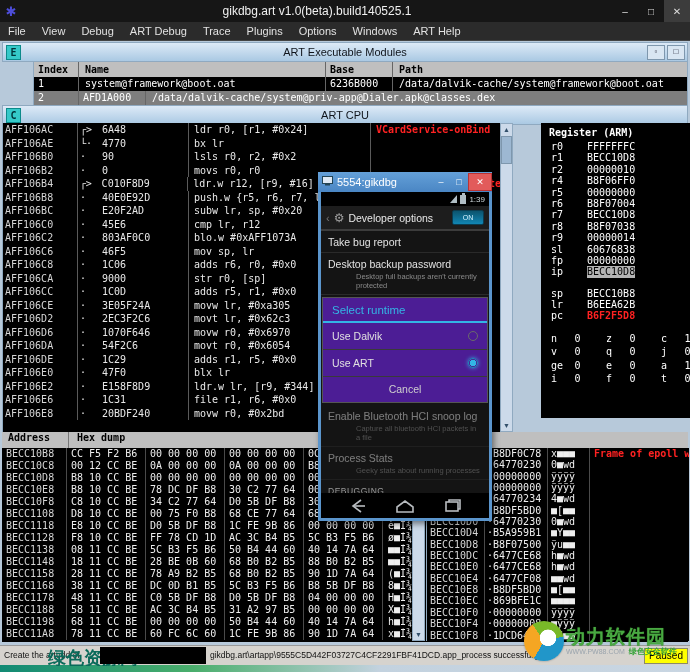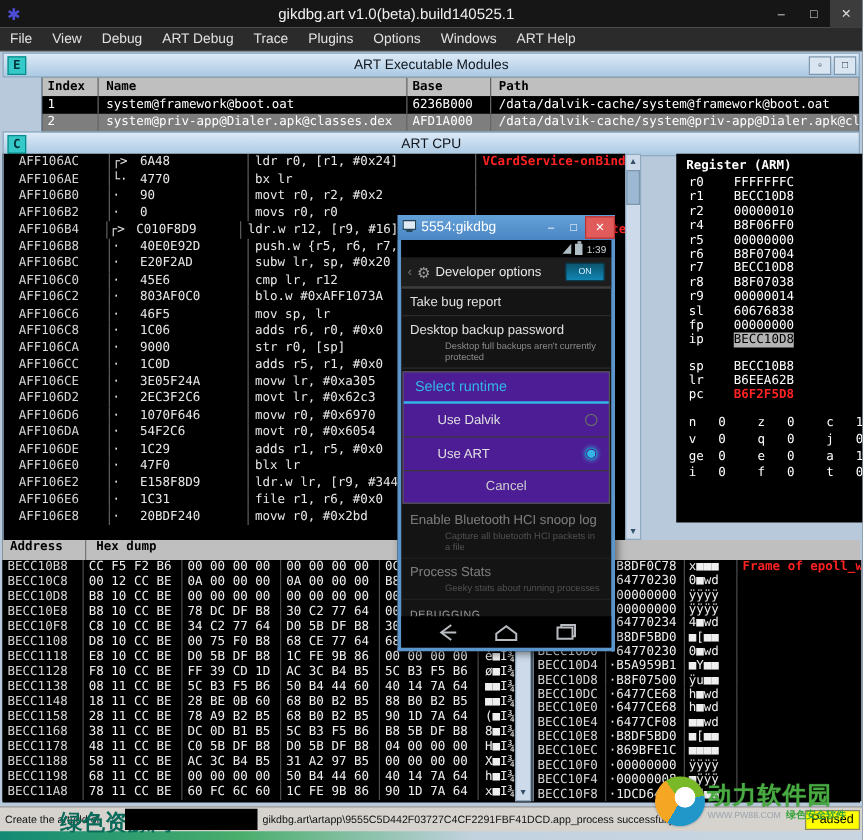--- a/index.html
+++ b/index.html
@@ -27,21 +27,21 @@
   .modrow.alt{background:#7e7e7e;}
   .mc{overflow:hidden;white-space:pre;}
   .mc.c0{width:40px;padding-left:4px;border-right:1px solid #666;}
   .mc.c1{width:240px;padding-left:6px;border-right:1px solid #666;}
   .mc.c2{width:62px;padding-left:4px;border-right:1px solid #666;}
   .mc.c3{flex:1;padding-left:6px;}
   
   #cpuwin{position:absolute;left:2px;top:105px;width:686px;height:327px;}
   #disasm{position:absolute;left:0;top:18px;width:498px;height:309px;background:#000;font:10px "DejaVu Sans Mono",monospace;color:#e8e8e8;overflow:hidden;border-left:1px solid #8fa9c0;}
   .drow{display:flex;height:13.5px;line-height:13.5px;white-space:pre;}
-  .d-addr{width:72px;padding-left:12px;color:#d6d6d6;}
+  .d-addr{width:72px;padding-left:2px;color:#d6d6d6;}
   .d-arrow{width:22px;border-left:1px solid #5a5a5a;padding-left:2px;}
   .d-bytes{width:86px;}
   .d-instr{width:176px;border-left:1px solid #5a5a5a;padding-left:5px;}
   .d-comment{flex:1;border-left:1px solid #5a5a5a;padding-left:5px;color:#ff2222;font-weight:bold;}
   .vscroll{position:absolute;left:498px;top:18px;width:13px;height:309px;background:#ccdaea;border:1px solid #8fa9c0;box-sizing:border-box;display:flex;flex-direction:column;justify-content:space-between;align-items:center;}
   .scroll-arrow{font-size:7px;color:#33506b;line-height:11px;}
   .scroll-thumb{width:9px;height:26px;background:#9db8d2;border:1px solid #7e97ad;}
   #regs{position:absolute;left:511px;top:18px;width:175px;height:295px;background:#000;color:#fff;font:10px "DejaVu Sans Mono",monospace;overflow:hidden;border-right:1px solid #8fa9c0;margin-left:28px;}
   .regs-title{font-weight:bold;padding:4px 0 3px 8px;}
   .reg-row{display:flex;height:11.4px;line-height:11.4px;padding-left:10px;white-space:pre;}
@@ -94,21 +94,21 @@
   .hdr-label{flex:1;}
   .toggle{width:30px;height:13px;background:linear-gradient(#0c546e,#1186b4);border:1px solid #0a3c50;border-radius:2px;color:#d6f3ff;font-size:7px;text-align:center;line-height:13px;}
   .setting{padding:5px 7px 4px 7px;border-bottom:1px solid #2a2a2a;}
   .setting .t{color:#e2e2e2;font-size:10.5px;}
   .setting .s{color:#8a8a8a;font-size:7.5px;margin-top:2px;line-height:9px;margin-left:28px;}
   .setting.dim{opacity:.5;}
   #emu-dialog{margin:2px 1px;background:#4c1d95;border:1px solid #555;}
   .dlg-title{color:#33b5e5;font-size:11.5px;padding:6px 9px 5px 9px;}
   .dlg-rule{height:2px;background:#33b5e5;margin:0;}
   .dlg-opt{display:flex;align-items:center;padding:7px 9px;border-bottom:1px solid #3a3a3a;color:#e0e0e0;font-size:10.5px;}
-  .dlg-opt .lbl{flex:1;margin-left:18px;}
+  .dlg-opt .lbl{flex:1;}
   .radio{width:10px;height:10px;border-radius:50%;border:1.5px solid #6a6a6a;box-sizing:border-box;}
   .radio.on{border-color:#1a90ba;background:radial-gradient(circle,#33b5e5 0 3px,transparent 3.5px);box-shadow:0 0 4px #33b5e5;}
   .dlg-cancel{text-align:center;color:#cfcfcf;font-size:10.5px;padding:6px 0 7px 0;}
   .sect{padding:6px 7px 3px 7px;color:#9a9a9a;font-size:8.5px;letter-spacing:.5px;border-bottom:1px solid #2a2a2a;}
   .cutitem{padding:4px 7px 0 7px;color:#cfcfcf;font-size:10.5px;height:10px;overflow:hidden;opacity:.8;}
   #emu-nav{position:absolute;left:0;bottom:0;width:100%;height:25px;background:#000;display:flex;align-items:center;justify-content:space-around;padding:0 14px;box-sizing:border-box;}
   #emu-nav svg{display:block;}
   
   #watermark{position:absolute;right:2px;top:613px;width:164px;height:56px;z-index:60;display:flex;align-items:center;gap:2px;}
   .wm-circle{width:40px;height:40px;border-radius:50%;background:radial-gradient(circle at 60% 42%,#ffffff 0 8px,transparent 8.5px),conic-gradient(from 210deg,#f5a623 0 32%,#79b928 32% 63%,#2196c9 63% 100%);flex:0 0 auto;box-shadow:0 0 2px rgba(0,0,0,.4);}
@@ -150,33 +150,33 @@
       <span class="child-icon">E</span>
       <span>ART Executable Modules</span>
       <span class="child-btns">
         <span class="child-btn">▫</span>
         <span class="child-btn">□</span>
       </span>
     </div>
     <div class="modtable" id="modtable">
         <div class="modrow hdr"><div class="mc c0">Index</div><div class="mc c1">Name</div><div class="mc c2">Base</div><div class="mc c3">Path</div></div>
         <div class="modrow sel"><div class="mc c0">1</div><div class="mc c1">system@framework@boot.oat</div><div class="mc c2">6236B000</div><div class="mc c3">/data/dalvik-cache/system@framework@boot.oat</div></div>
-        <div class="modrow alt"><div class="mc c0">2</div><div class="mc c1">system@priv-app@Dialer.apk@classes.dex</div><div class="mc c2">AFD1A000</div><div class="mc c3">/data/dalvik-cache/system@priv-app@Dialer.apk@classes.dex</div></div>
+        <div class="modrow alt"><div class="mc c0">2</div><div class="mc c2">AFD1A000</div><div class="mc c3">/data/dalvik-cache/system@priv-app@Dialer.apk@classes.dex</div></div>
       </div>
   </div>
 
   <div id="cpuwin">
     <div class="child-title">
       <span class="child-icon">C</span>
       <span>ART CPU</span>
     </div>
     <div id="disasm">
         <div class="drow"><div class="d-addr">AFF106AC</div><div class="d-arrow">┌&gt;</div><div class="d-bytes">6A48</div><div class="d-instr">ldr r0, [r1, #0x24]</div><div class="d-comment">VCardService-onBind</div></div>
         <div class="drow"><div class="d-addr">AFF106AE</div><div class="d-arrow">└·</div><div class="d-bytes">4770</div><div class="d-instr">bx lr</div><div class="d-comment"></div></div>
-        <div class="drow"><div class="d-addr">AFF106B0</div><div class="d-arrow">·</div><div class="d-bytes">90</div><div class="d-instr">movt r0, r2, #0x2</div><div class="d-comment"></div></div>
+        <div class="drow"><div class="d-addr">AFF106B0</div><div class="d-arrow">·</div><div class="d-bytes">90</div><div class="d-instr">lsls r0, r2, #0x2</div><div class="d-comment"></div></div>
         <div class="drow"><div class="d-addr">AFF106B2</div><div class="d-arrow">·</div><div class="d-bytes">0</div><div class="d-instr">movs r0, r0</div><div class="d-comment"></div></div>
         <div class="drow"><div class="d-addr">AFF106B4</div><div class="d-arrow">┌&gt;</div><div class="d-bytes">C010F8D9</div><div class="d-instr">ldr.w r12, [r9, #16]</div><div class="d-comment">VCardService-onCreate</div></div>
         <div class="drow"><div class="d-addr">AFF106B8</div><div class="d-arrow">·</div><div class="d-bytes">40E0E92D</div><div class="d-instr">push.w {r5, r6, r7, lr}</div><div class="d-comment"></div></div>
         <div class="drow"><div class="d-addr">AFF106BC</div><div class="d-arrow">·</div><div class="d-bytes">E20F2AD</div><div class="d-instr">subw lr, sp, #0x20</div><div class="d-comment"></div></div>
         <div class="drow"><div class="d-addr">AFF106C0</div><div class="d-arrow">·</div><div class="d-bytes">45E6</div><div class="d-instr">cmp lr, r12</div><div class="d-comment"></div></div>
         <div class="drow"><div class="d-addr">AFF106C2</div><div class="d-arrow">·</div><div class="d-bytes">803AF0C0</div><div class="d-instr">blo.w #0xAFF1073A</div><div class="d-comment"></div></div>
         <div class="drow"><div class="d-addr">AFF106C6</div><div class="d-arrow">·</div><div class="d-bytes">46F5</div><div class="d-instr">mov sp, lr</div><div class="d-comment"></div></div>
         <div class="drow"><div class="d-addr">AFF106C8</div><div class="d-arrow">·</div><div class="d-bytes">1C06</div><div class="d-instr">adds r6, r0, #0x0</div><div class="d-comment"></div></div>
         <div class="drow"><div class="d-addr">AFF106CA</div><div class="d-arrow">·</div><div class="d-bytes">9000</div><div class="d-instr">str r0, [sp]</div><div class="d-comment"></div></div>
         <div class="drow"><div class="d-addr">AFF106CC</div><div class="d-arrow">·</div><div class="d-bytes">1C0D</div><div class="d-instr">adds r5, r1, #0x0</div><div class="d-comment"></div></div>
@@ -231,21 +231,21 @@
       <span class="dh-hex">Hex dump</span>
     </div>
     <div id="hexpanel">
         <div class="hrow"><div class="h-addr">BECC10B8</div><div class="h-grp">CC F5 F2 B6</div><div class="h-grp">00 00 00 00</div><div class="h-grp">00 00 00 00</div><div class="h-grp">0C 00 00 00</div><div class="h-ascii">Ìõò¶ÿÿÿÿ</div></div>
         <div class="hrow"><div class="h-addr">BECC10C8</div><div class="h-grp">00 12 CC BE</div><div class="h-grp">0A 00 00 00</div><div class="h-grp">0A 00 00 00</div><div class="h-grp">B8 00 00 00</div><div class="h-ascii">■■Ì¾ÿÿÿÿ</div></div>
         <div class="hrow"><div class="h-addr">BECC10D8</div><div class="h-grp">B8 10 CC BE</div><div class="h-grp">00 00 00 00</div><div class="h-grp">00 00 00 00</div><div class="h-grp">00 00 00 00</div><div class="h-ascii">¸■Ì¾ÿÿÿÿ</div></div>
         <div class="hrow"><div class="h-addr">BECC10E8</div><div class="h-grp">B8 10 CC BE</div><div class="h-grp">78 DC DF B8</div><div class="h-grp">30 C2 77 64</div><div class="h-grp">00 00 00 00</div><div class="h-ascii">¸■Ì¾xÜß¸</div></div>
         <div class="hrow"><div class="h-addr">BECC10F8</div><div class="h-grp">C8 10 CC BE</div><div class="h-grp">34 C2 77 64</div><div class="h-grp">D0 5B DF B8</div><div class="h-grp">30 C2 77 64</div><div class="h-ascii">È■Ì¾4Âwd</div></div>
         <div class="hrow"><div class="h-addr">BECC1108</div><div class="h-grp">D8 10 CC BE</div><div class="h-grp">00 75 F0 B8</div><div class="h-grp">68 CE 77 64</div><div class="h-grp">68 CE 77 64</div><div class="h-ascii">Ø■Ì¾ÿuð¸</div></div>
         <div class="hrow"><div class="h-addr">BECC1118</div><div class="h-grp">E8 10 CC BE</div><div class="h-grp">D0 5B DF B8</div><div class="h-grp">1C FE 9B 86</div><div class="h-grp">00 00 00 00</div><div class="h-ascii">è■Ì¾Ð[ß¸</div></div>
-        <div class="hrow"><div class="h-addr">BECC1128</div><div class="h-grp">F8 10 CC BE</div><div class="h-grp">FF 39 CD 1D</div><div class="h-grp">AC 3C B4 B5</div><div class="h-grp">5C B3 F5 B6</div><div class="h-ascii">ø■Ì¾ÿdÍ■</div></div>
+        <div class="hrow"><div class="h-addr">BECC1128</div><div class="h-grp">F8 10 CC BE</div><div class="h-grp">FF 78 CD 1D</div><div class="h-grp">AC 3C B4 B5</div><div class="h-grp">5C B3 F5 B6</div><div class="h-ascii">ø■Ì¾ÿdÍ■</div></div>
         <div class="hrow"><div class="h-addr">BECC1138</div><div class="h-grp">08 11 CC BE</div><div class="h-grp">5C B3 F5 B6</div><div class="h-grp">50 B4 44 60</div><div class="h-grp">40 14 7A 64</div><div class="h-ascii">■■Ì¾\³õ¶</div></div>
         <div class="hrow"><div class="h-addr">BECC1148</div><div class="h-grp">18 11 CC BE</div><div class="h-grp">28 BE 0B 60</div><div class="h-grp">68 B0 B2 B5</div><div class="h-grp">88 B0 B2 B5</div><div class="h-ascii">■■Ì¾(¾■`</div></div>
         <div class="hrow"><div class="h-addr">BECC1158</div><div class="h-grp">28 11 CC BE</div><div class="h-grp">78 A9 B2 B5</div><div class="h-grp">68 B0 B2 B5</div><div class="h-grp">90 1D 7A 64</div><div class="h-ascii">(■Ì¾x©²µ</div></div>
         <div class="hrow"><div class="h-addr">BECC1168</div><div class="h-grp">38 11 CC BE</div><div class="h-grp">DC 0D B1 B5</div><div class="h-grp">5C B3 F5 B6</div><div class="h-grp">B8 5B DF B8</div><div class="h-ascii">8■Ì¾Ü■±µ</div></div>
         <div class="hrow"><div class="h-addr">BECC1178</div><div class="h-grp">48 11 CC BE</div><div class="h-grp">C0 5B DF B8</div><div class="h-grp">D0 5B DF B8</div><div class="h-grp">04 00 00 00</div><div class="h-ascii">H■Ì¾À[ß¸</div></div>
         <div class="hrow"><div class="h-addr">BECC1188</div><div class="h-grp">58 11 CC BE</div><div class="h-grp">AC 3C B4 B5</div><div class="h-grp">31 A2 97 B5</div><div class="h-grp">00 00 00 00</div><div class="h-ascii">X■Ì¾¬&lt;´µ</div></div>
         <div class="hrow"><div class="h-addr">BECC1198</div><div class="h-grp">68 11 CC BE</div><div class="h-grp">00 00 00 00</div><div class="h-grp">50 B4 44 60</div><div class="h-grp">40 14 7A 64</div><div class="h-ascii">h■Ì¾ÇG■■</div></div>
         <div class="hrow"><div class="h-addr">BECC11A8</div><div class="h-grp">78 11 CC BE</div><div class="h-grp">60 FC 6C 60</div><div class="h-grp">1C FE 9B 86</div><div class="h-grp">90 1D 7A 64</div><div class="h-ascii">x■Ì¾`ül`</div></div>
       </div>
     <div id="hexscroll">

